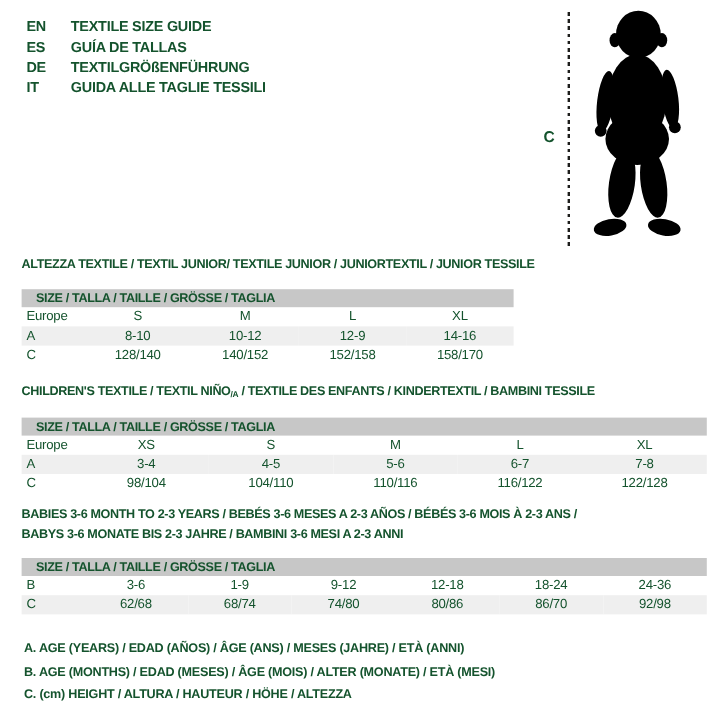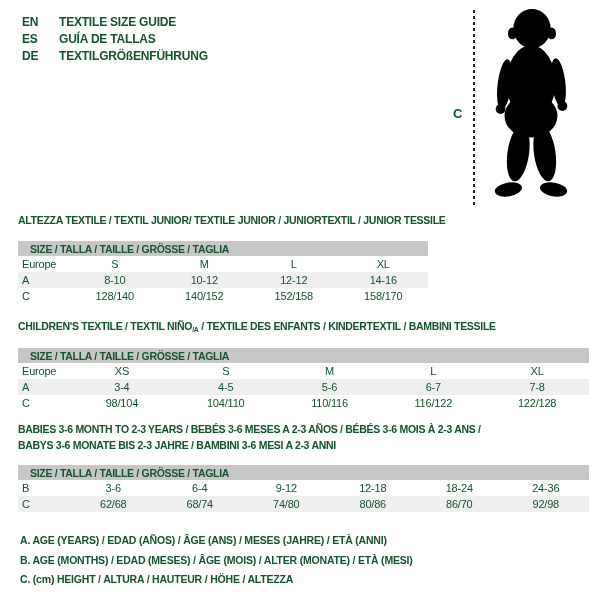--- a/index.html
+++ b/index.html
@@ -74,20 +74,24 @@
       <span class="lang-code">EN</span>
       <span class="lang-label">TEXTILE SIZE GUIDE</span>
     </div>
     <div class="lang-row">
       <span class="lang-code">ES</span>
       <span class="lang-label">GUÍA DE TALLAS</span>
     </div>
     <div class="lang-row">
       <span class="lang-code">DE</span>
       <span class="lang-label">TEXTILGRÖßENFÜHRUNG</span>
+    </div>
+    <div class="lang-row">
+      <span class="lang-code">IT</span>
+      <span class="lang-label">GUIDA ALLE TAGLIE TESSILI</span>
     </div>
   </div>
 
   <div class="figure">
     <span class="figure-c">C</span>
     <div class="height-line"></div>
     <svg class="baby-svg" viewBox="0 0 100 210" xmlns="http://www.w3.org/2000/svg">
       <g fill="#000000">
         <ellipse cx="51" cy="23" rx="19" ry="20"></ellipse>
         <ellipse cx="31" cy="28" rx="4.5" ry="6"></ellipse>
@@ -125,21 +129,21 @@
         <td class="lbl">Europe</td>
         <td>S</td>
         <td>M</td>
         <td>L</td>
         <td>XL</td>
       </tr>
       <tr class="shaded">
         <td class="lbl">A</td>
         <td>8-10</td>
         <td>10-12</td>
-        <td>12-12</td>
+        <td>12-9</td>
         <td>14-16</td>
       </tr>
       <tr>
         <td class="lbl">C</td>
         <td>128/140</td>
         <td>140/152</td>
         <td>152/158</td>
         <td>158/170</td>
       </tr>
     </tbody>
@@ -204,21 +208,21 @@
       </colgroup>
     <thead>
       <tr>
           <th colspan="7">SIZE / TALLA / TAILLE / GRÖSSE / TAGLIA</th>
         </tr>
     </thead>
     <tbody>
       <tr>
         <td class="lbl">B</td>
         <td>3-6</td>
-        <td>6-4</td>
+        <td>1-9</td>
         <td>9-12</td>
         <td>12-18</td>
         <td>18-24</td>
         <td>24-36</td>
       </tr>
       <tr class="shaded">
         <td class="lbl">C</td>
         <td>62/68</td>
         <td>68/74</td>
         <td>74/80</td>

